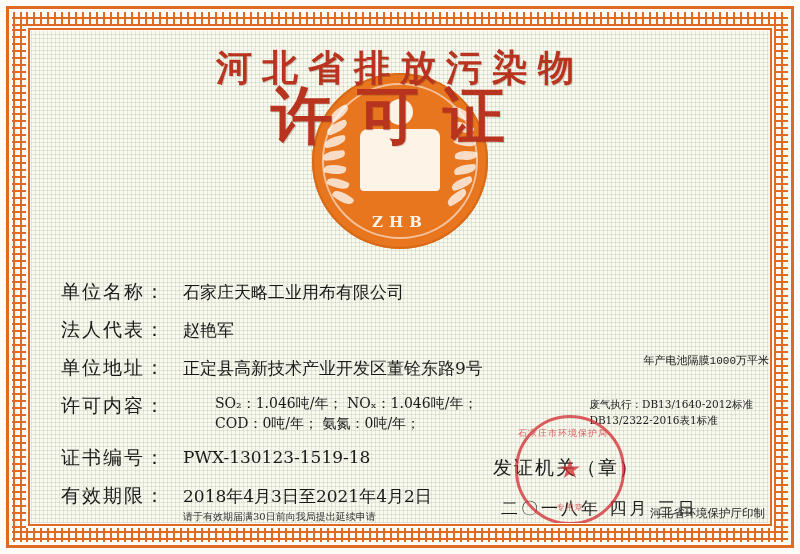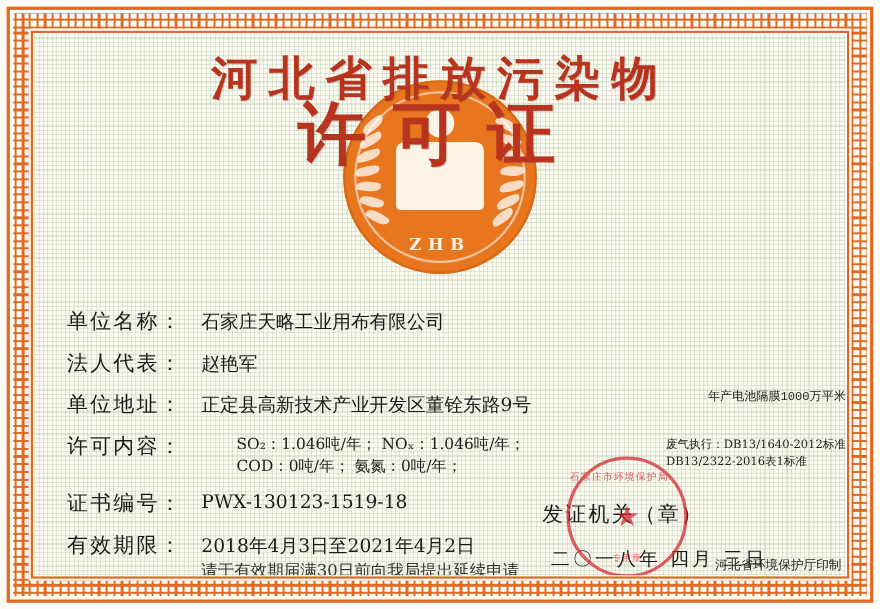--- a/index.html
+++ b/index.html
@@ -57,21 +57,21 @@
   }
 
   
   .title-block {
     position: absolute;
     left: 0; right: 0; top: 18px;
     text-align: center;
     z-index: 5;
   }
   .title-line1 {
-    font-size: 42px;
+    font-size: 36px;
     letter-spacing: 10px;
     color: #b8341f;
     font-family: "DejaVu Serif", "Liberation Serif", serif;
     font-weight: bold;
     line-height: 1.05;
     text-shadow: 1px 1px 0 rgba(0,0,0,0.15);
   }
   .title-line2 {
     font-size: 62px;
     letter-spacing: 24px;
@@ -176,39 +176,39 @@
     font-size: 17px;
     color: #1a1a1a;
     font-family: "DejaVu Serif", "Liberation Serif", serif;
     padding-top: 2px;
   }
   .value-sm {
     font-size: 14px;
     padding-left: 32px;
   }
   .sub-note {
-    font-size: 15px;
+    font-size: 10px;
     color: #333;
     margin-top: 2px;
     font-family: "DejaVu Serif", "Liberation Serif", serif;
   }
 
   
   .capacity-note {
     position: absolute;
     right: 0;
     top: 296px;
     font-size: 11px;
     color: #222;
     font-family: Liberation Mono, monospace;
     margin-top: 26px;
   }
   .standards {
     position: absolute;
-    right: 0;
+    right: 16px;
     top: 366px;
     font-size: 10.5px;
     line-height: 1.5;
     color: #222;
     text-align: left;
     font-family: "DejaVu Serif", "Liberation Serif", serif;
   }
 
   
   .issuer {

